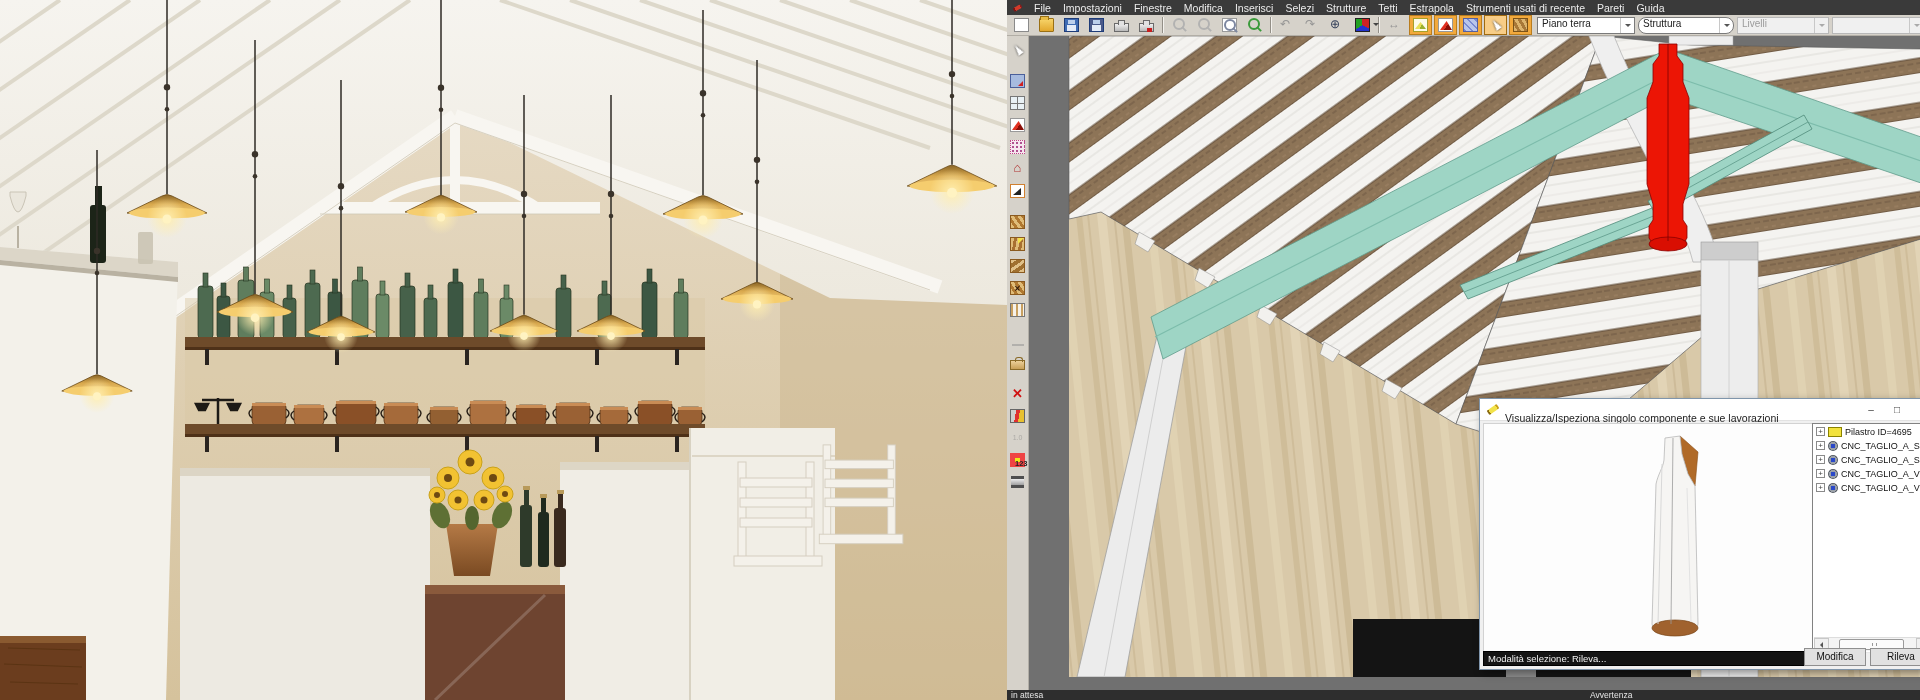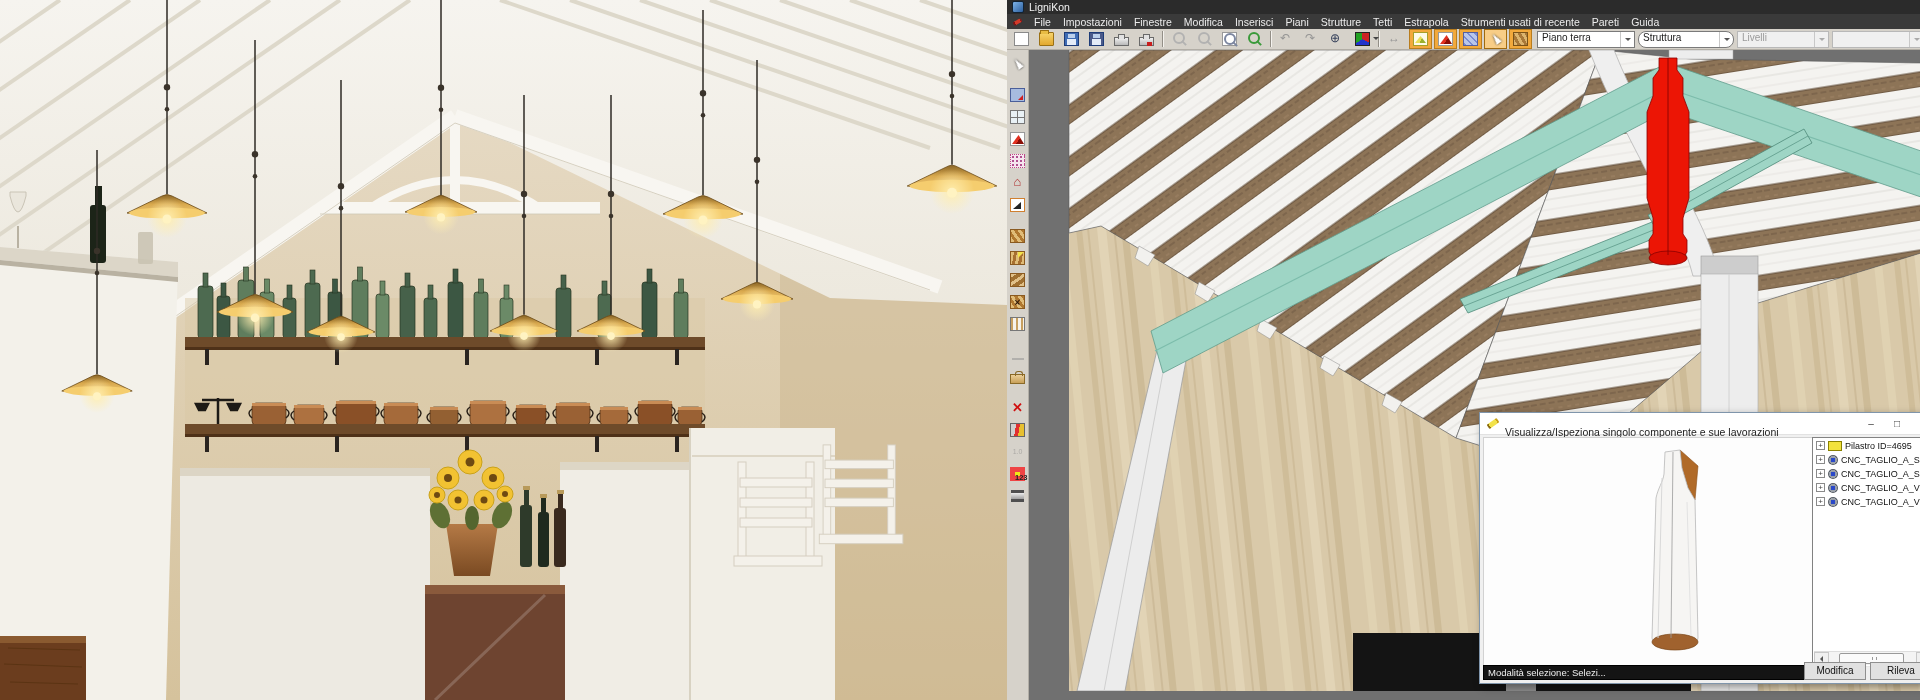--- a/index.html
+++ b/index.html
@@ -453,33 +453,29 @@
             <ellipse cx="952" cy="186" rx="42.56" ry="6.16" fill="#f5cd6e"></ellipse>
             <circle cx="952" cy="191.6" r="22.400000000000002" fill="url(#glowG)"></circle>
             <circle cx="952" cy="192.72" r="5.040000000000001" fill="#fff3c2"></circle>
           </g>
         </g>
     </svg>
   </div>
 
   <div class="cad">
 
-    <div class="titlebar">
-      <span class="app-ico"></span>
-      <span>LigniKon</span>
-    </div>
 
     <div class="menubar" id="menubar">
       <span class="menu-pencil"></span>
     <span class="menu-item">File</span>
         <span class="menu-item">Impostazioni</span>
         <span class="menu-item">Finestre</span>
         <span class="menu-item">Modifica</span>
         <span class="menu-item">Inserisci</span>
-        <span class="menu-item">Piani</span>
+        <span class="menu-item">Selezi</span>
         <span class="menu-item">Strutture</span>
         <span class="menu-item">Tetti</span>
         <span class="menu-item">Estrapola</span>
         <span class="menu-item">Strumenti usati di recente</span>
         <span class="menu-item">Pareti</span>
         <span class="menu-item">Guida</span>
       </div>
 
     <div class="toolbar">
       <span id="main-tools" style="display:flex;align-items:center;">
@@ -763,21 +759,25 @@
               </div>
             <div class="hscroll">
               <span class="harr l"></span>
               <span class="htrack">
                   <span class="hthumb"></span>
                 </span>
               <span class="harr r"></span>
             </div>
           </div>
 
-          <div class="dlg-status">Modalità selezione: Selezi...</div>
+          <div class="dlg-status">Modalità selezione: Rileva...</div>
           <div class="dbtn annulla">Modifica</div>
           <div class="dbtn rileva">Rileva</div>
         </div>
       </div>
     </div>
 
+    <div class="statusbar">
+      <span class="sb-left">in attesa</span>
+      <span class="sb-warn">Avvertenza</span>
+    </div>
   </div>
 </div>
 
 </body></html>

